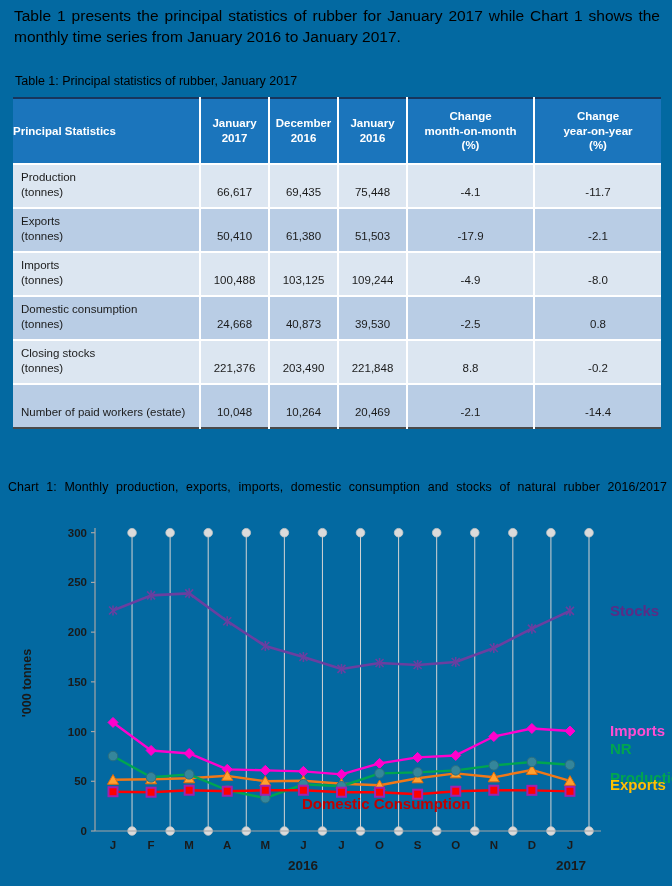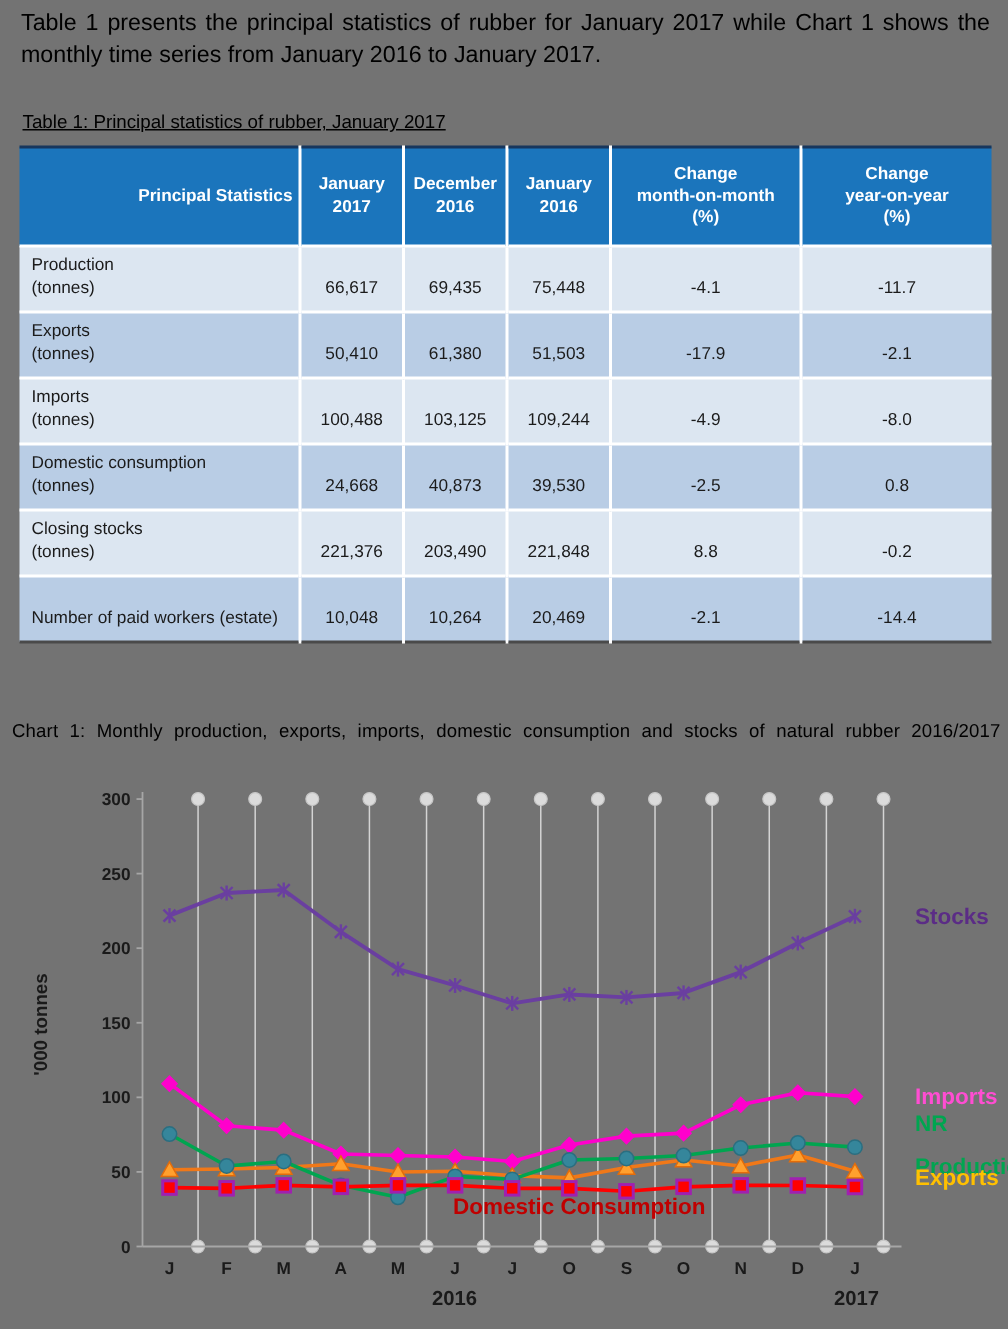--- a/index.html
+++ b/index.html
@@ -1,26 +1,26 @@
 <!DOCTYPE html>
 <html><head>
 <meta charset="utf-8">
 <style>
   html,body{margin:0;padding:0;background:#fff;}
-  .page{position:relative;width:672px;height:886px;background:#737373;overflow:hidden;
+  .page{position:relative;width:672px;height:886px;background:#0369a1;overflow:hidden;
         font-family:"Liberation Sans",sans-serif;color:#000;}
   .intro{position:absolute;left:14px;top:6px;width:646px;margin:0;
          font-size:15.5px;line-height:1.33;text-align:justify;color:#000;}
-  .tcaption{position:absolute;left:15px;top:74px;font-size:12.5px;color:#000;text-decoration:underline;}
+  .tcaption{position:absolute;left:15px;top:74px;font-size:12.5px;color:#000;}
   table.stats{position:absolute;left:13px;top:97px;width:648px;border-collapse:collapse;
         table-layout:fixed;font-size:11.5px;color:#1b1b1b;
         border-top:2px solid #17365D;border-bottom:2px solid #4a4a4a;}
   table.stats th{background:#1B75BC;color:#fff;font-weight:bold;vertical-align:middle;
         height:60px;padding:2px 4px;line-height:1.3;border-right:2px solid #fff;}
-  table.stats th.first{text-align:right;padding-left:10px;}
+  table.stats th.first{text-align:left;padding-left:0;}
   table.stats th:last-child, table.stats td:last-child{border-right:none;}
   table.stats td{border-right:2px solid #fff;border-top:2px solid #fff;
         vertical-align:bottom;padding:4px 4px 6px 4px;height:32px;line-height:1.35;}
   table.stats td.lblcell{padding-left:8px;}
   table.stats td.num{text-align:center;}
   table.stats tbody tr:nth-child(odd){background:#DCE6F1;}
   table.stats tbody tr:nth-child(even){background:#B9CDE5;}
   .ccaption{position:absolute;left:8px;top:480px;width:658px;font-size:12.4px;
         word-spacing:4px;letter-spacing:0.1px;color:#000;white-space:nowrap;}
   .chart-wrap{position:absolute;left:0;top:508px;width:672px;height:378px;}

